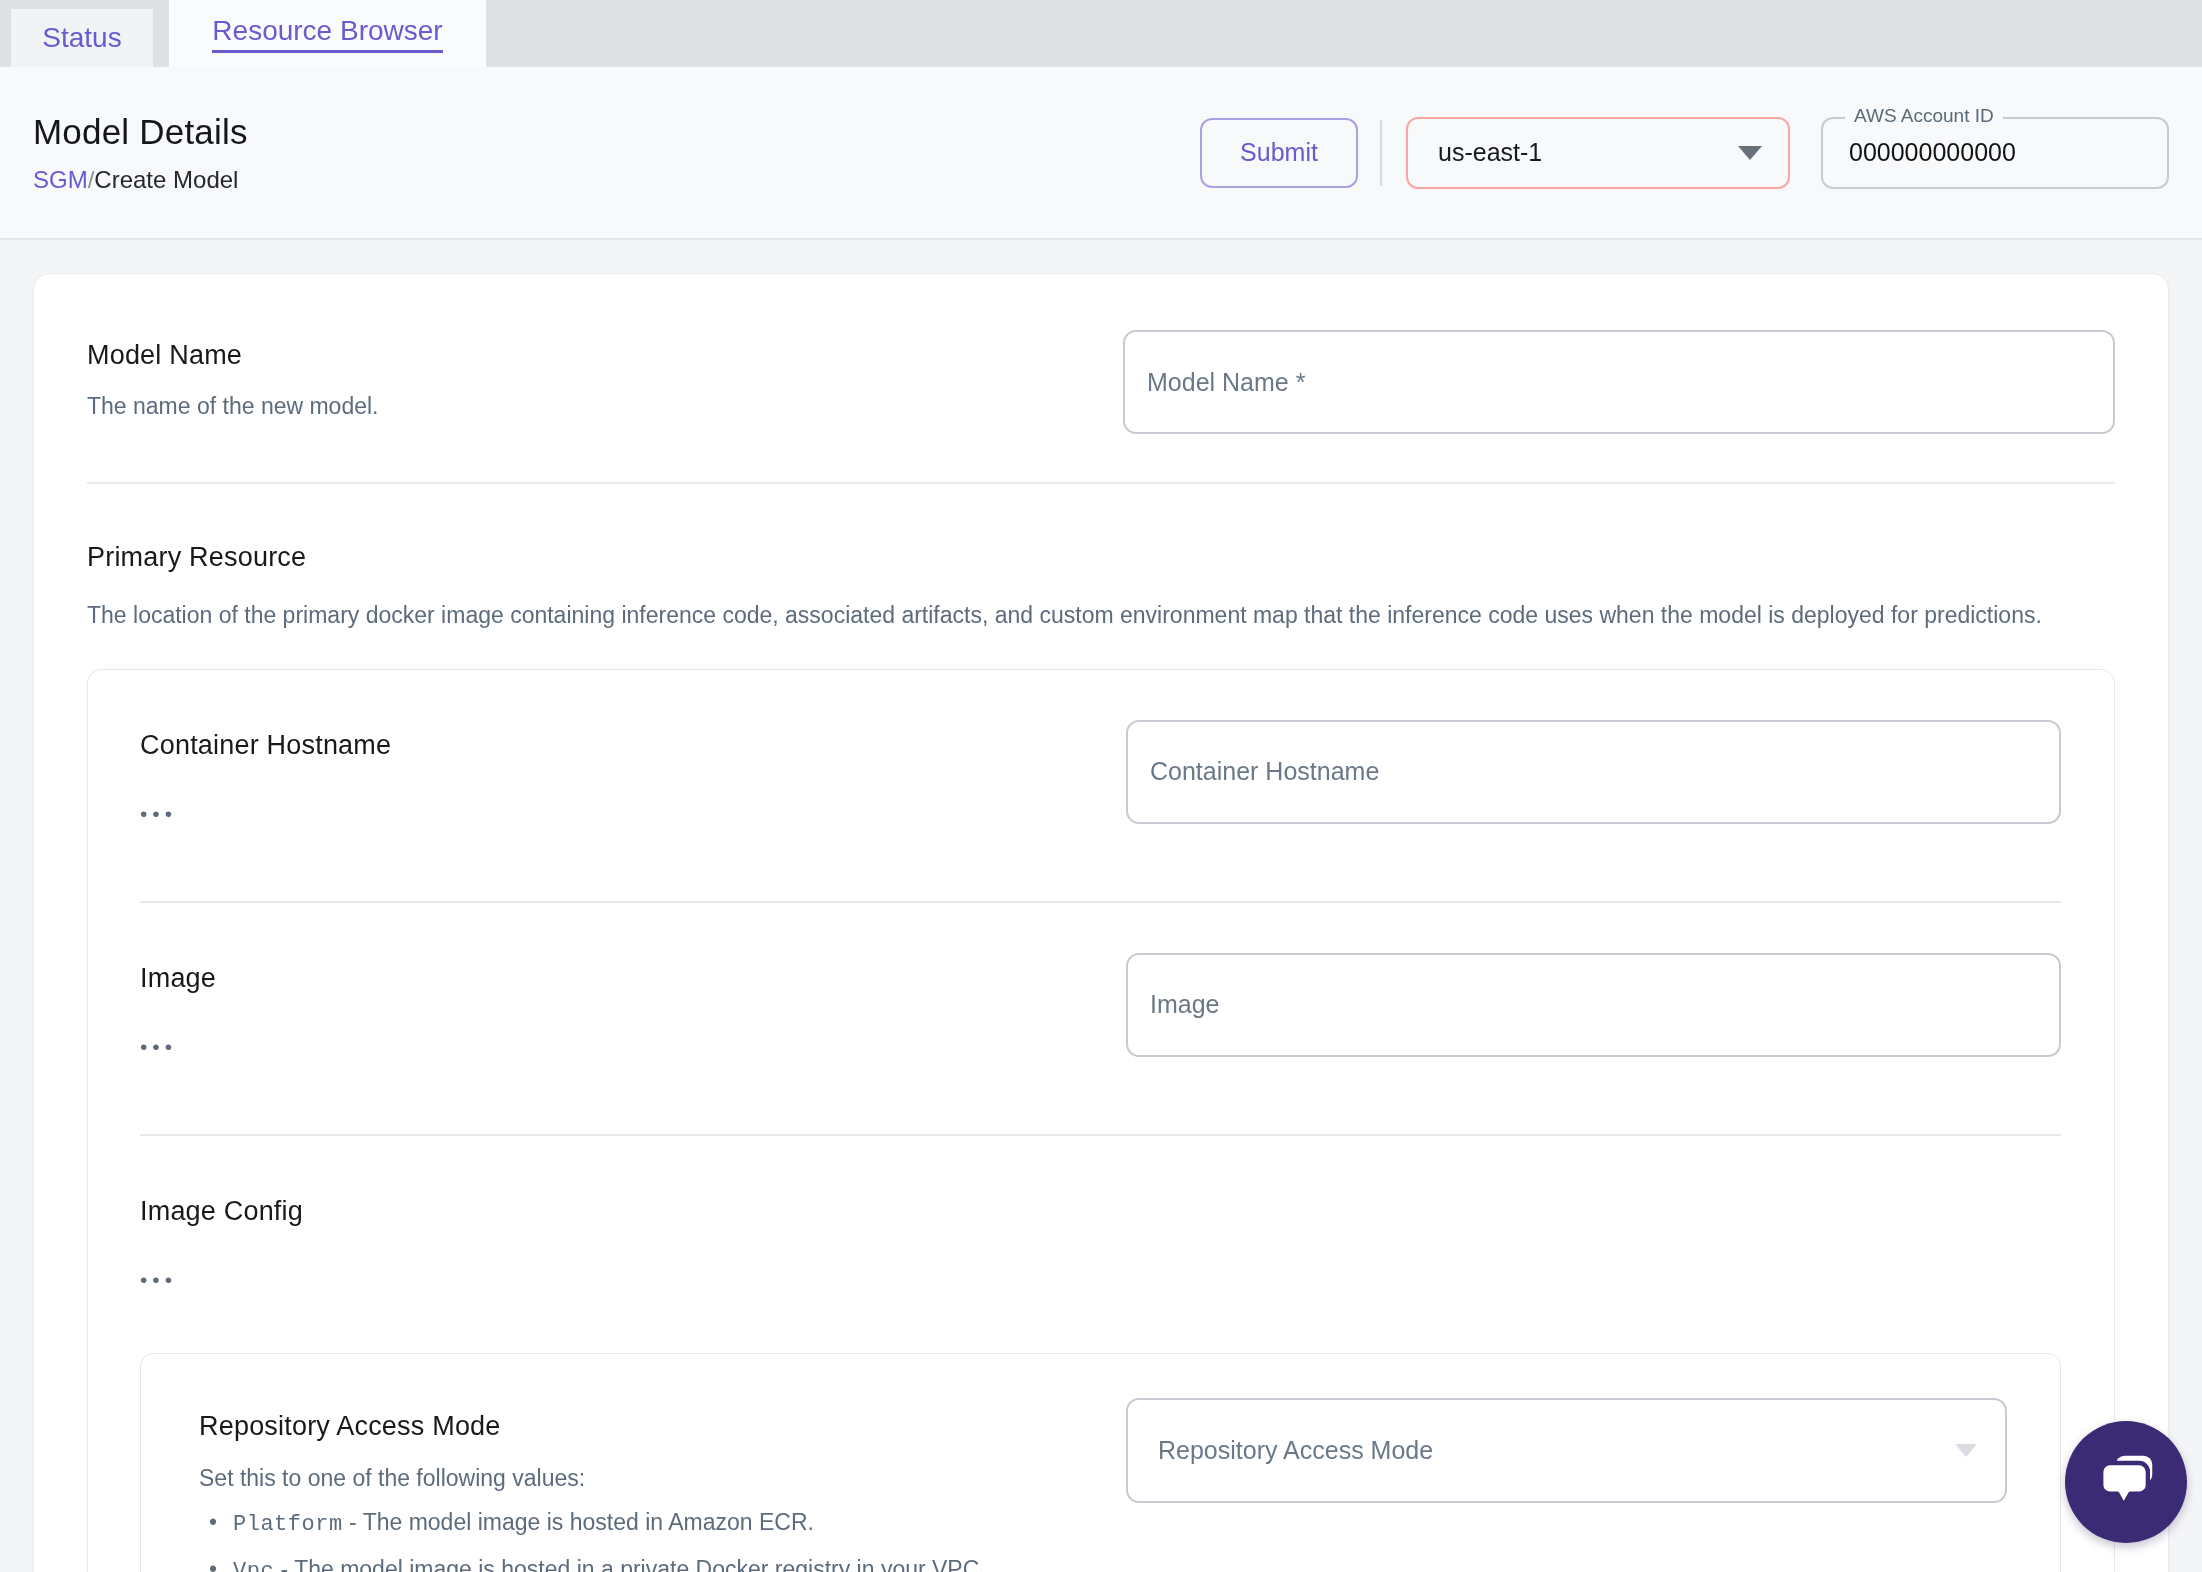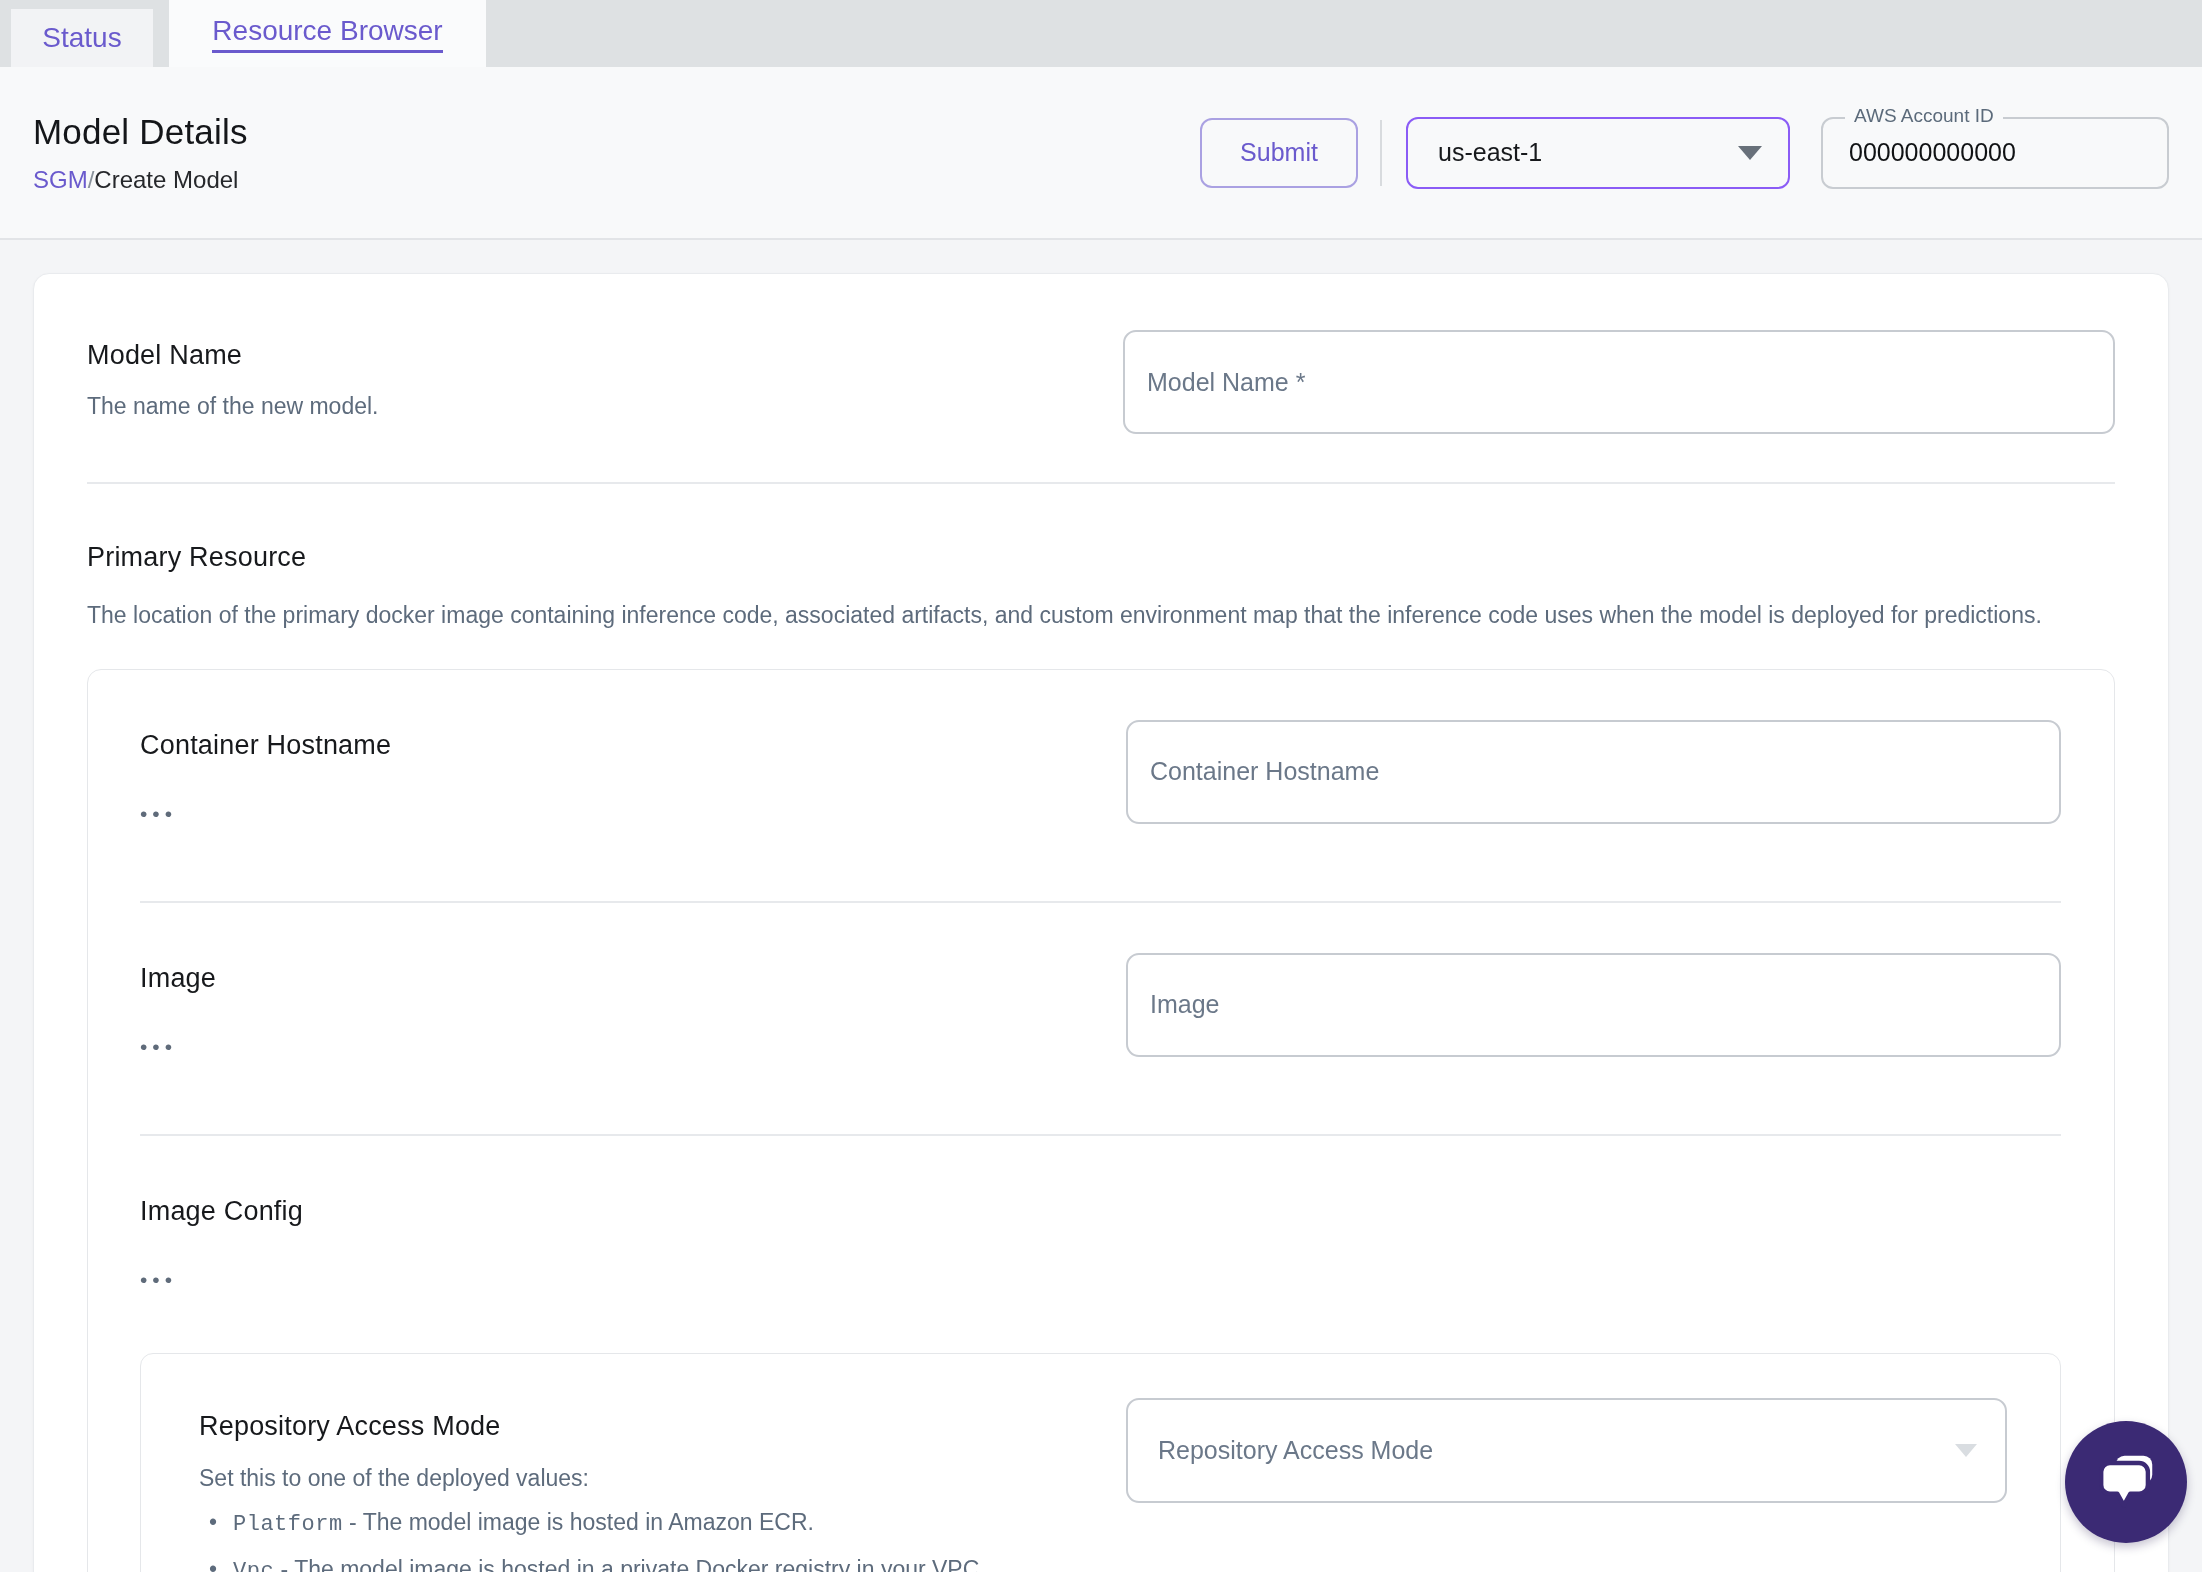--- a/index.html
+++ b/index.html
@@ -66,21 +66,21 @@
     font-family:inherit;
     cursor:pointer;
     padding:8px 36px;
   }
   .v-divider {
     width:2px; height:66px; background:#d8dbde;
     margin:0 24px 0 22px;
   }
   .region-select {
     width:384px; height:72px;
-    border:2px solid #8b5cf6;
+    border:2px solid #fca5a5;
     border-radius:12px;
     display:flex; align-items:center;
     padding:0 26px 0 30px;
     font-size:25px; color:#17191c;
     cursor:pointer;
     background:transparent;
   }
   .region-caret {
     margin-left:auto;
     width:0; height:0;
@@ -307,21 +307,21 @@
 
         <div class="subrow">
           <div class="row-left">
             <div class="row-heading">Image Config</div>
             <div class="dots">•••</div>
           </div>
 
           <div class="subsubcard">
             <div class="ssc-left">
               <div class="row-heading">Repository Access Mode</div>
-              <div class="ssc-desc">Set this to one of the deployed values:</div>
+              <div class="ssc-desc">Set this to one of the following values:</div>
               <ul class="ssc-list">
                 <li><span class="code">Platform</span> <span>- The model image is hosted in Amazon ECR.</span></li>
                 <li><span class="code">Vpc</span> <span>- The model image is hosted in a private Docker registry in your VPC.</span></li>
               </ul>
             </div>
             <div class="select-input">
               <span>Repository Access Mode</span>
               <span class="select-caret"></span>
             </div>
           </div>

